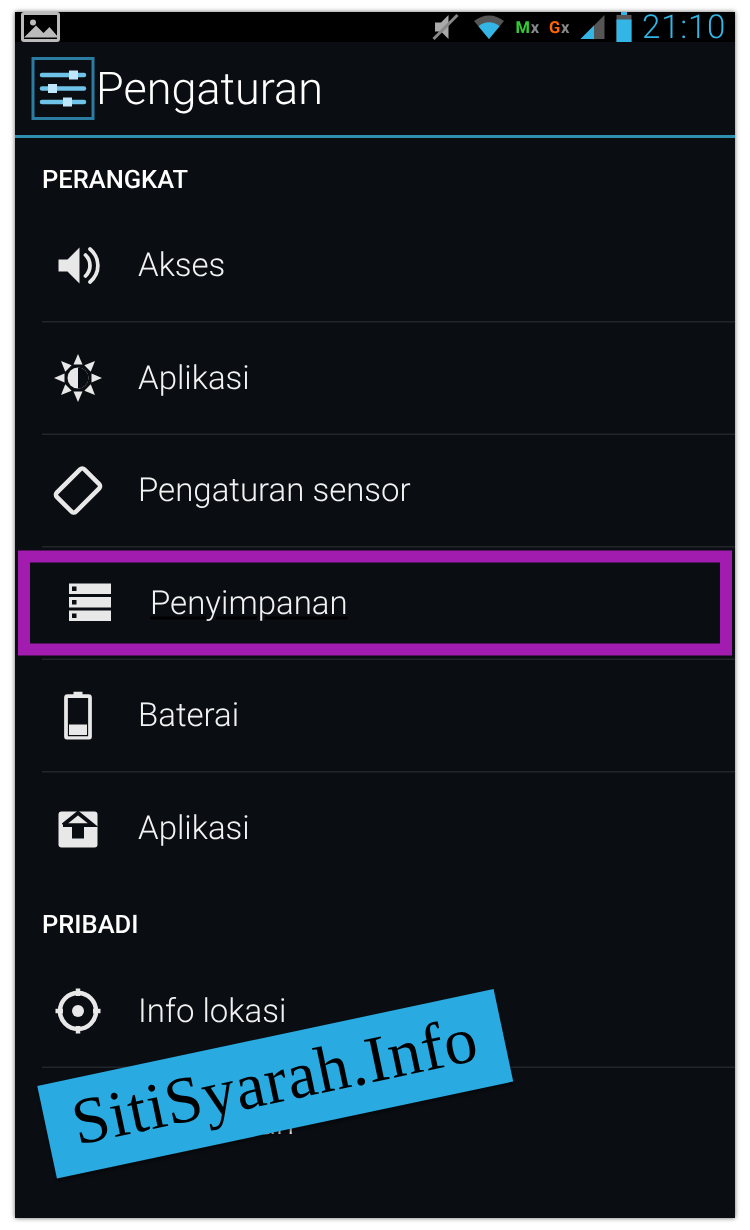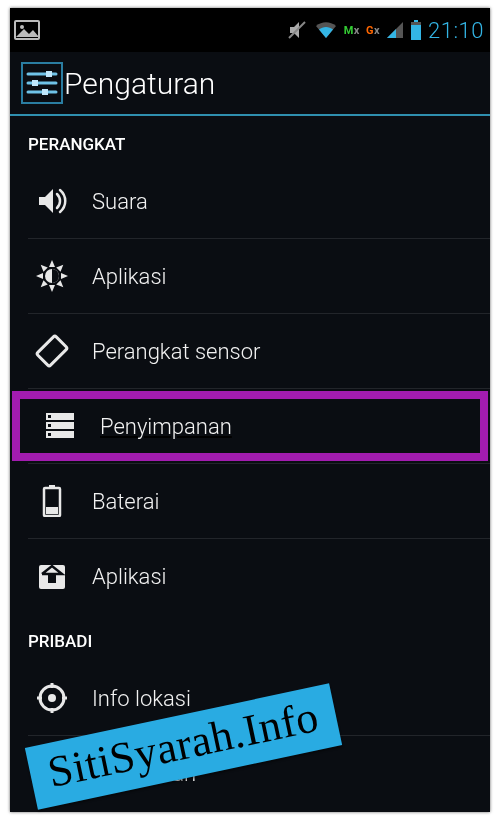--- a/index.html
+++ b/index.html
@@ -4,21 +4,21 @@
 <style>
   * { margin: 0; padding: 0; box-sizing: border-box; }
   html, body { width: 500px; height: 820px; overflow: hidden; background: #fff; }
   .frame {
     position: absolute; left: 10px; top: 8px; width: 480px; height: 804px;
     background: #0a0d12; box-shadow: 0 0 3px rgba(0,0,0,.6);
     font-family: Roboto, "Droid Sans", Arial, sans-serif;
   }
   
   .status-bar {
-    height: 44px; display: flex; align-items: center; justify-content: space-between;
+    height: 20px; display: flex; align-items: center; justify-content: space-between;
     padding: 0 6px 0 4px; background: #000;
   }
   .status-left, .status-right { display: flex; align-items: center; gap: 8px; }
   .status-right { gap: 6px; }
   .sb-ic { display: inline-flex; }
   .clock { color: #33b5e5; font-size: 22px; letter-spacing: 0.5px; font-weight:300;}
   .mx { font-size: 11px; font-weight: 700; letter-spacing: .5px; white-space: pre; }
   .mx1 { color: #33cc33; }
   .mx2 { color: #ff6600; }
   .mx .x { color: #888; }
@@ -126,21 +126,21 @@
     <div class="sect-header">Perangkat</div>
 
     <div class="item">
       <span class="ic-box">
         <svg width="34" height="34" viewBox="0 0 34 34">
             <path d="M4 21 L4 13 L10 13 L18 5 L18 29 L10 21 Z" fill="#e8e8e8"></path>
             <path d="M22 10 C26 14 26 20 22 24" fill="none" stroke="#e8e8e8" stroke-width="2.5" stroke-linecap="round"></path>
             <path d="M25 6 C32 12 32 22 25 28" fill="none" stroke="#e8e8e8" stroke-width="2.5" stroke-linecap="round"></path>
           </svg>
       </span>
-      <span class="item-label">Suara</span>
+      <span class="item-label">Akses</span>
     </div>
     <div class="divider"></div>
 
     <div class="item">
       <span class="ic-box">
         <svg width="34" height="34" viewBox="0 0 34 34">
             <g transform="translate(17 17)">
               <circle r="7" fill="#e8e8e8"></circle>
               <g fill="#e8e8e8">
                 <path d="M0 -16 L3 -9 L-3 -9 Z"></path>
@@ -163,21 +163,21 @@
     <div class="divider"></div>
 
     <div class="item">
       <span class="ic-box">
         <svg width="36" height="36" viewBox="0 0 36 36">
             <g transform="translate(18 18) rotate(45)">
               <rect x="-9" y="-13" width="18" height="26" rx="2" fill="none" stroke="#e8e8e8" stroke-width="3"></rect>
             </g>
           </svg>
       </span>
-      <span class="item-label">Perangkat sensor</span>
+      <span class="item-label">Pengaturan sensor</span>
     </div>
     <div class="divider"></div>
 
     <div class="item selected">
       <span class="ic-box">
         <svg width="32" height="30" viewBox="0 0 32 30">
             <g fill="#e8e8e8">
               <rect x="2" y="2" width="28" height="7"></rect>
               <rect x="2" y="11" width="28" height="7"></rect>
               <rect x="2" y="20" width="28" height="7"></rect>

